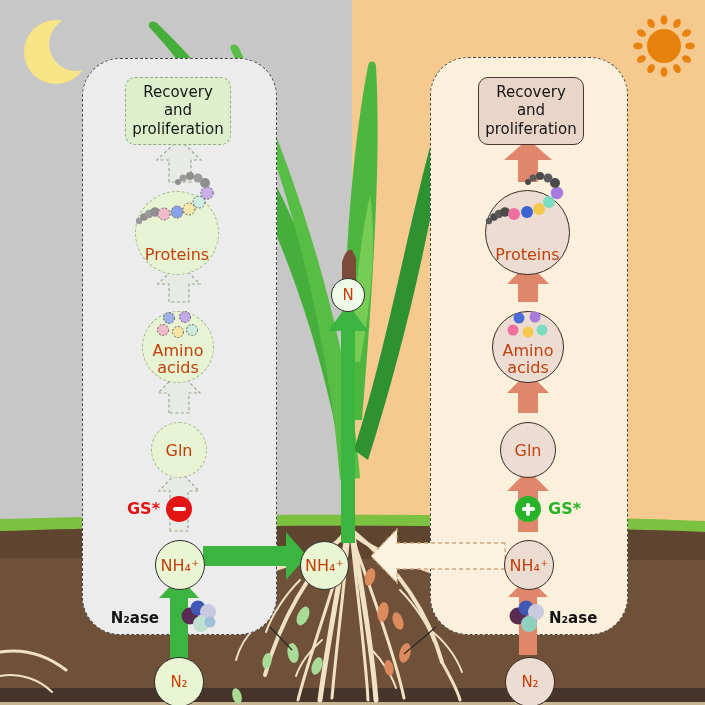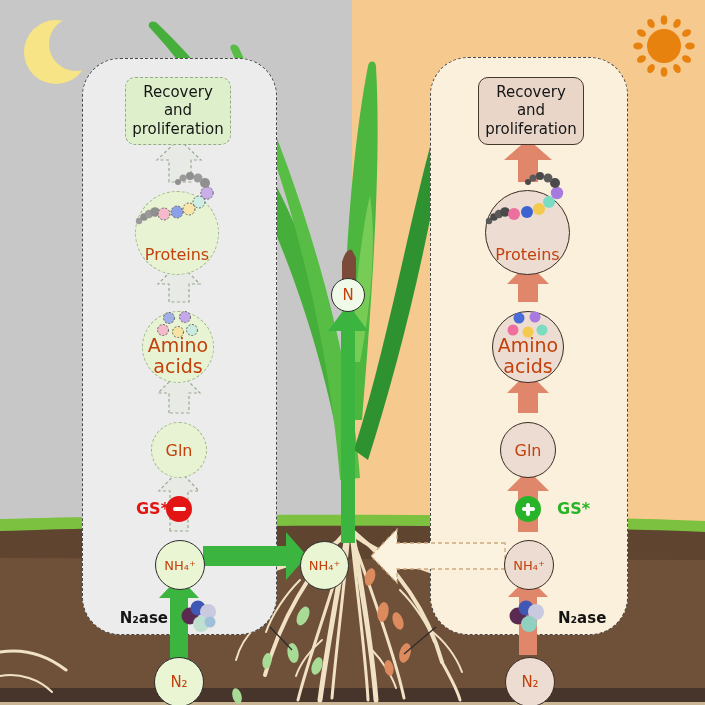--- a/index.html
+++ b/index.html
@@ -15,40 +15,40 @@
         line-height:1.22;border-radius:10px;color:#151515;}
   #rbox-night{left:125px;top:67px;background:#def0cb;border:1.4px dashed #95a98b;}
   #rbox-day{left:478px;top:67px;background:#e9d6c8;border:1.4px solid #46382c;}
   .rbox span{display:block;}
   .node{position:absolute;border-radius:50%;display:flex;align-items:center;justify-content:center;
         text-align:center;color:#c2410c;box-sizing:border-box;}
   .n-dash{border:1.4px dashed #9cb68e;background:#e7f3d2;}
   .n-solid-g{border:1.4px solid #2d2d2d;background:var(--green-node-bg,#e9f5d3);}
   .n-solid-t{border:1.4px solid #3a2c22;background:var(--tan-node-bg,#ecdcd2);}
   .lbl-bottom{position:absolute;left:0;right:0;bottom:10px;font-size:16px;}
-  .lbl-bottom2{position:absolute;left:0;right:0;bottom:5px;font-size:19px;line-height:1.1;}
+  .lbl-bottom2{position:absolute;left:0;right:0;bottom:5px;font-size:16px;line-height:1.1;}
   .lbl-bottom2 span{display:block;}
-  .txt{position:absolute;color:#141414;margin-left:9px;}
+  .txt{position:absolute;color:#141414;}
   .badge{position:absolute;width:26px;height:26px;border-radius:50%;}
   .badge .h{position:absolute;left:6.5px;top:11.2px;width:13px;height:3.6px;background:#fff;border-radius:2px;}
   .badge .v{position:absolute;left:11.2px;top:6.5px;width:3.6px;height:13px;background:#fff;border-radius:2px;}
   #badge-minus{left:166px;top:496px;background:var(--inhibit-red,#e21414);}
   #badge-plus{left:515px;top:496px;background:var(--activate-green,#28b428);}
   #gs-night{left:112px;top:499px;width:48px;text-align:right;font-size:16px;font-weight:700;color:var(--inhibit-red,#e21414);}
   #gs-day{left:548px;top:499px;width:48px;text-align:left;font-size:16px;font-weight:700;color:var(--activate-green,#28b428);}
   .n2ase{top:609px;width:58px;font-size:15px;font-weight:bold;}
   #n2ase-night{left:101px;text-align:right;}
   #n2ase-day{left:549px;text-align:left;}
   .adash{fill:#e8eae6;stroke:#98a890;stroke-width:1.2;stroke-dasharray:3,2.5;}
   .asal{fill:var(--salmon-arrow,#e0866a);}
   .agrn{fill:var(--green-arrow,#3cb440);}
   .acrm{fill:var(--cream-arrow,#fbf2df);stroke:#cfa87c;stroke-width:1.3;stroke-dasharray:4,3;}
   .ptr{stroke:#2a2a2a;stroke-width:1.2;}
   .z1{z-index:1;} .z2{z-index:2;} .z3{z-index:3;} .z4{z-index:4;margin-top:10px;} .z5{z-index:5;}
-  .fs14{font-size:13px;} .fs15{font-size:15px;} .fs16{font-size:16px;}
+  .fs14{font-size:16px;} .fs15{font-size:15px;} .fs16{font-size:16px;}
 </style>
 </head>
 <body>
 
 <div id="stage">
 
   <div class="sky-day"></div>
 
   <svg class="layer z1" viewBox="0 0 705 705">
     <g>

